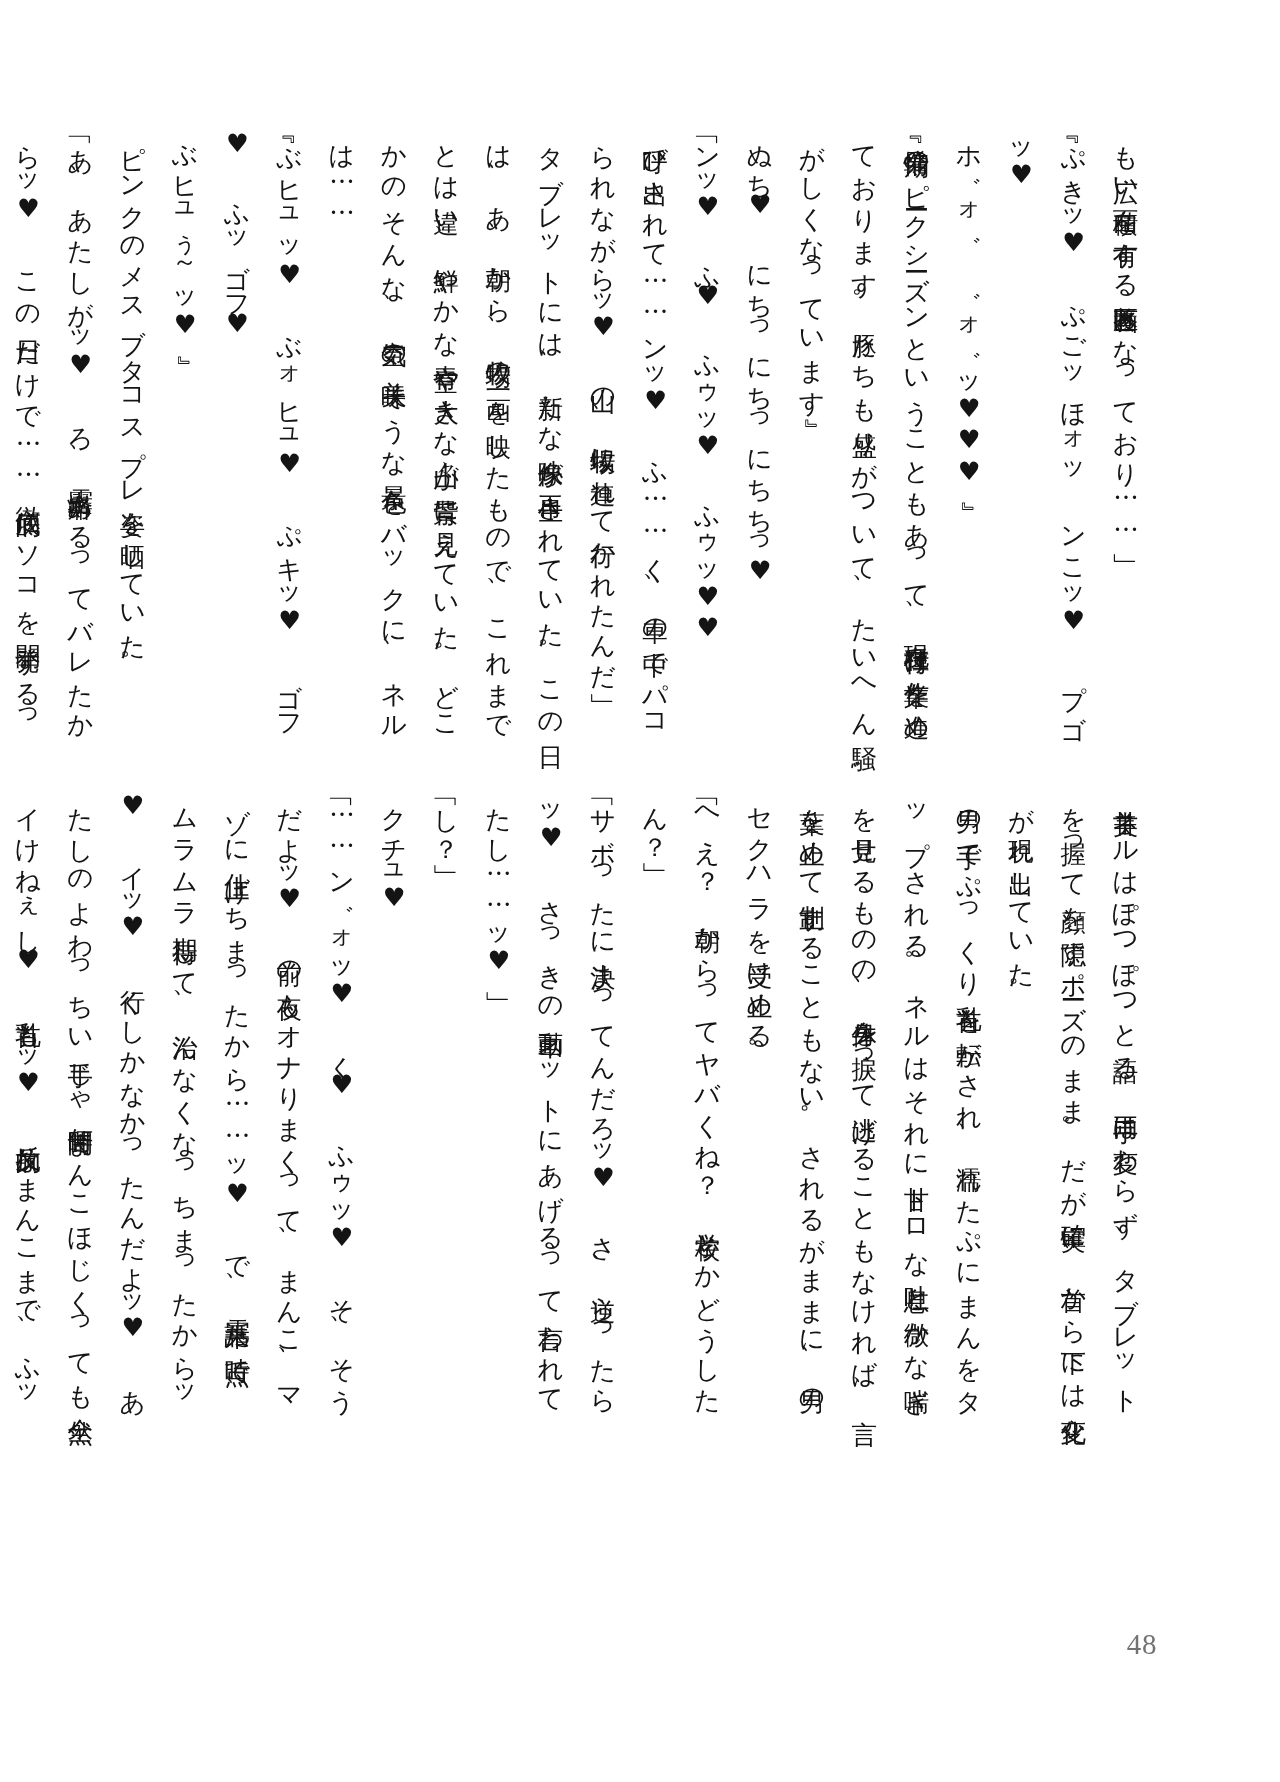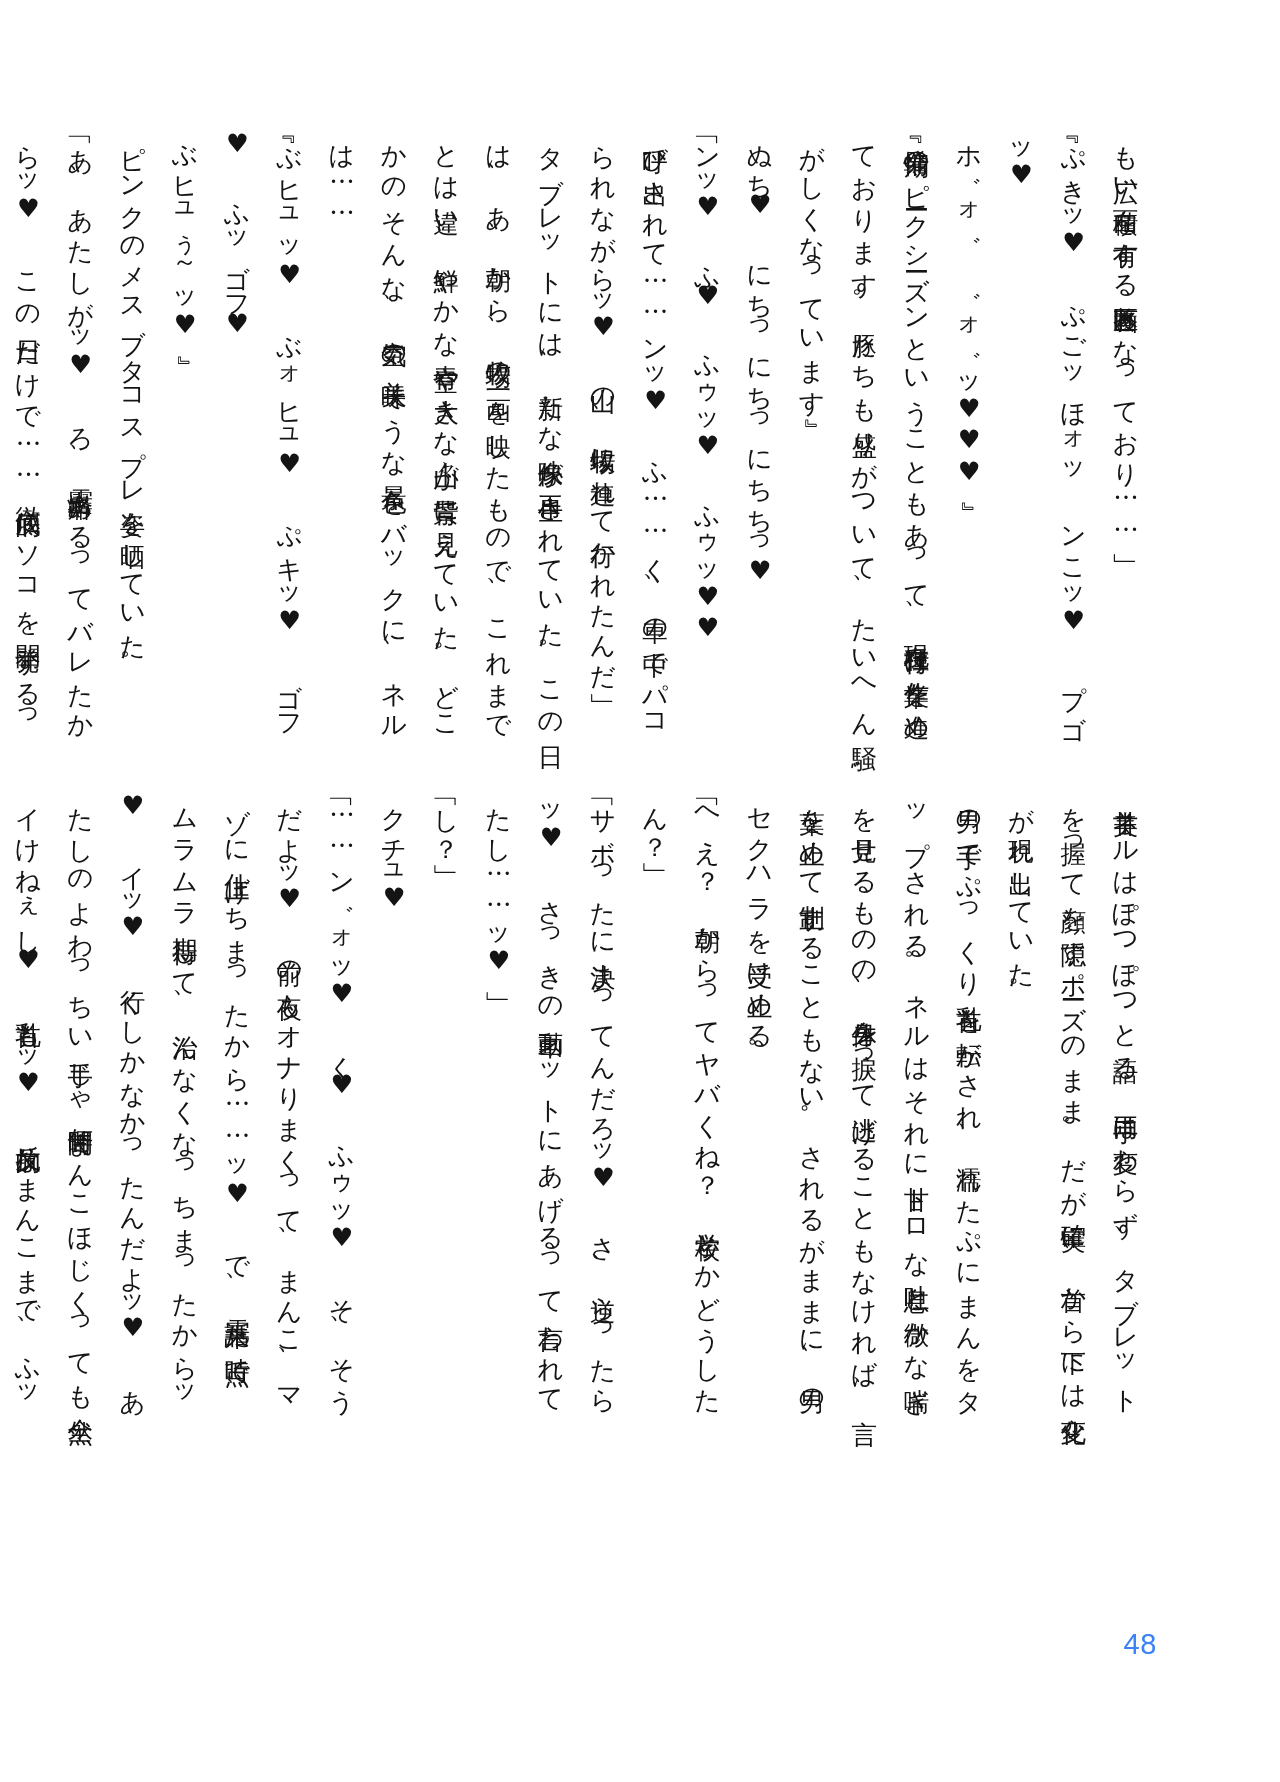--- a/index.html
+++ b/index.html
@@ -51,23 +51,23 @@
     top: 790px;
     right: 128px;
     height: 612px;
     width: 1024px;
   }
 
   .folio {
     position: absolute;
     right: 123px;
     top: 1628px;
-    font-family: Liberation Sans, sans-serif;
+    font-family: Liberation Serif, serif;
     font-size: 29px;
-    color: #3b82f6;
+    color: #737373;
     letter-spacing: 0.02em;
   }
 
   
   .vblock { font-variant-emoji: text; }
 </style>
 </head>
 <body>
 
 <div id="page">

